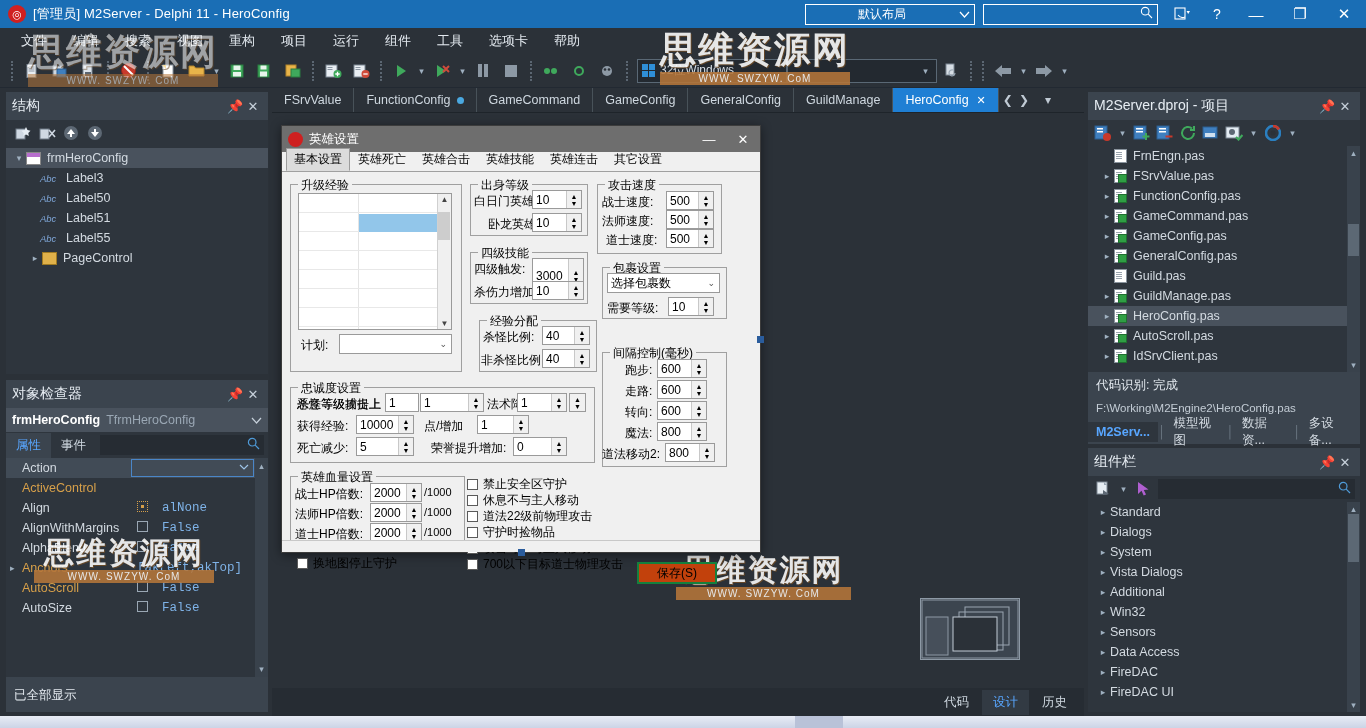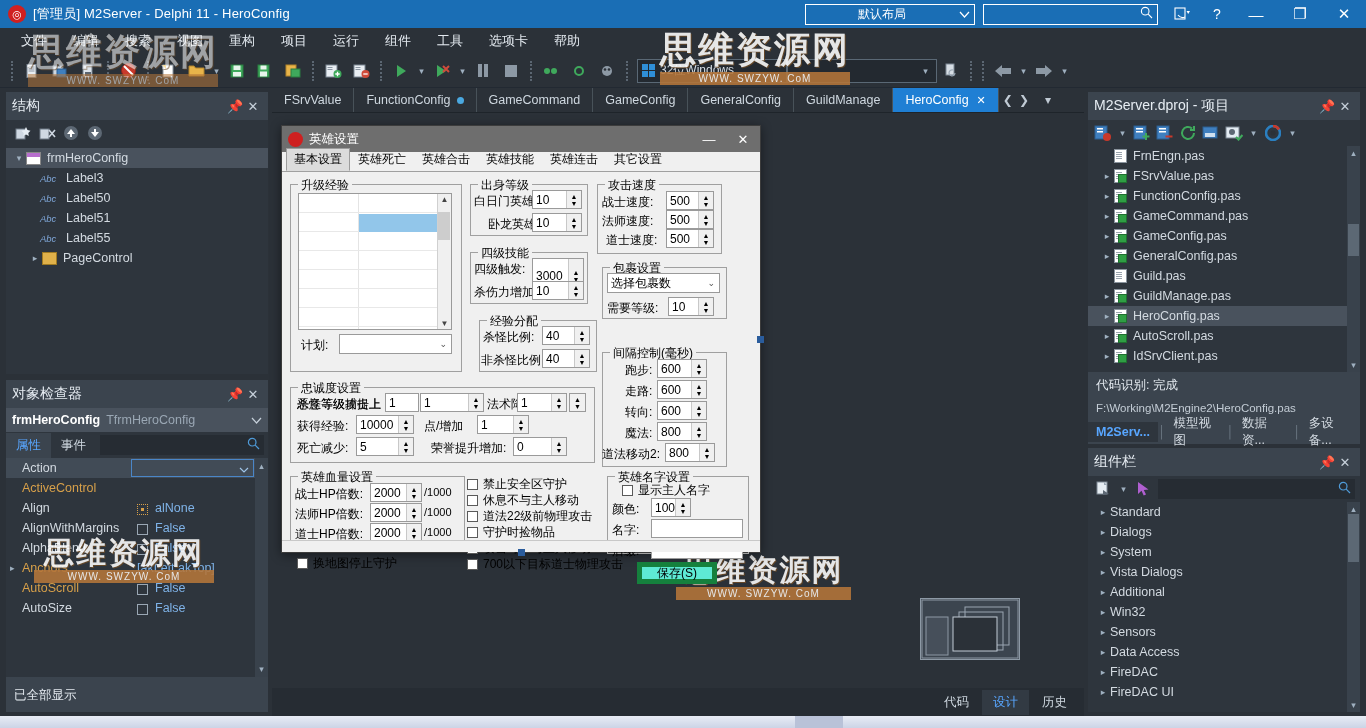--- a/index.html
+++ b/index.html
@@ -83,21 +83,21 @@
   .oi-tabs { height:26px; display:flex; align-items:center; background:#2e353d; }
   .oi-tab { padding:4px 10px; font-size:12.5px; color:#cfd8e0; }
   .oi-tab.act { color:#58a6ff; background:#3b444e; }
   .oi-search { flex:1; height:20px; margin:0 4px; background:#262c33; display:flex;
     align-items:center; padding:0 4px; }
   .oi-rows { flex:1; background:#2e353d; position:relative; overflow:hidden; }
   .oi-row { height:20px; display:flex; align-items:center; font-size:12.5px; }
   .oi-row.sel { background:#414b56; }
   .oi-name { width:125px; padding-left:16px; color:#d3dae1; white-space:nowrap; overflow:hidden;}
   .oi-name.oran { color:#d7a04a; }
-  .oi-val { flex:1; padding-left:6px; color:#7fb3e8; display:flex; align-items:flex-end; gap:7px;}
+  .oi-val { flex:1; padding-left:6px; color:#7fb3e8; display:flex; align-items:flex-start; gap:14px;font-family:Liberation Mono, monospace;}
   .cbx { width:11px;height:11px;border:1px solid #9aa7b4; display:inline-block;}
   .oi-expand { position:absolute; left:4px; color:#9fb0c0; font-size:9px;}
   .oi-scroll { position:absolute; right:0; top:0; bottom:0; width:13px; background:#39424c; }
   .oi-foot { background:#3b444e; padding:6px 8px 4px; font-size:12.5px; color:#cfd8e0;}
   .oi-foot2 { background:#3b444e; padding:10px 8px 8px; font-size:12.5px; color:#e3e9ef;}
   
   #centercol { flex:1; display:flex; flex-direction:column; min-width:0; }
   #tabstrip { height:24px; display:flex; align-items:stretch; background:#2b3138;}
   .etab { display:flex; align-items:center; padding:0 12px; font-size:12.5px; color:#cfd8e0;
     border-right:1px solid #485259; white-space:nowrap;}
@@ -187,21 +187,21 @@
   .chk { position:absolute; display:flex; align-items:center; font-size:12px; }
   .chk .box { width:11px;height:11px;border:1px solid #5a5a5a;background:#fff;margin-right:5px;}
   .listbox { position:absolute; border:1px solid #9a9a9a; background:#fff; overflow:hidden;}
   .lb-col { position:absolute; top:0; bottom:0; border-right:1px solid #e4e4e4;}
   .lb-row { position:absolute; left:0; right:14px; height:19px; border-bottom:1px solid #e8e8e8;}
   .lb-sel { position:absolute; background:#92c6ea; }
   .lb-sb { position:absolute; right:0; top:0; bottom:0; width:14px; background:#f0f0f0;
     border-left:1px solid #d0d0d0; display:flex; flex-direction:column;
     align-items:center; justify-content:space-between; font-size:8px; color:#444;}
   .lb-thumb { position:absolute; right:1px; width:12px; background:#cdcdcd; }
-  .btnsave { position:absolute; background:#5eead4; border:5px solid #15803d;
+  .btnsave { position:absolute; background:#c2410c; border:2px solid #15803d;
     display:flex; align-items:center; justify-content:center; font-size:12px;}
   #hd-statusline { position:absolute; left:0; right:0; bottom:0; height:12px;
     background:#f0f0f0; border-top:1px solid #c8c8c8;}
   
   .handle { position:absolute; width:7px; height:7px; background:#2a5c9c; }
 </style>
 </head>
 <body>
 
 <div id="titlebar">
@@ -1090,40 +1090,20 @@
     </div>
     <div class="chk" style="left:185px; top:368px;">
       <span class="box"></span>
       <span>攻击时不与主人移动</span>
     </div>
     <div class="chk" style="left:185px; top:384px;">
       <span class="box"></span>
       <span>700以下目标道士物理攻击</span>
     </div>
 
-    <div class="gb" style="left:325px; top:304px; width:142px; height:78px;">
-      <div class="cap">英雄名字设置</div>
-      <div class="chk" style="left:14px; top:5px;">
-        <span class="box"></span>
-        <span>显示主人名字</span>
-      </div>
-      <div class="lab" style="left:4px; top:24px;">颜色:</div>
-      <div class="fld" style="left:43px; top:21px; width:40px; height:19px;">
-        <span class="v">100</span>
-        <span class="spin">▲<br>▼</span>
-      </div>
-      <div class="lab" style="left:4px; top:45px;">名字:</div>
-      <div class="fld" style="left:43px; top:42px; width:92px; height:19px;">
-        <span class="v"></span>
-      </div>
-      <div class="lab" style="left:4px; top:66px;">后缀:</div>
-      <div class="fld" style="left:43px; top:63px; width:92px; height:19px;">
-        <span class="v"></span>
-      </div>
-    </div>
 
     <div class="btnsave" style="left:355px; top:390px; width:80px; height:22px;">保存(S)</div>
 
     <div id="hd-statusline"></div>
   </div>
 
   <div class="handle" style="left:236px; bottom:-4px;"></div>
   <div class="handle" style="right:-4px; top:210px;"></div>
 </div>
 

